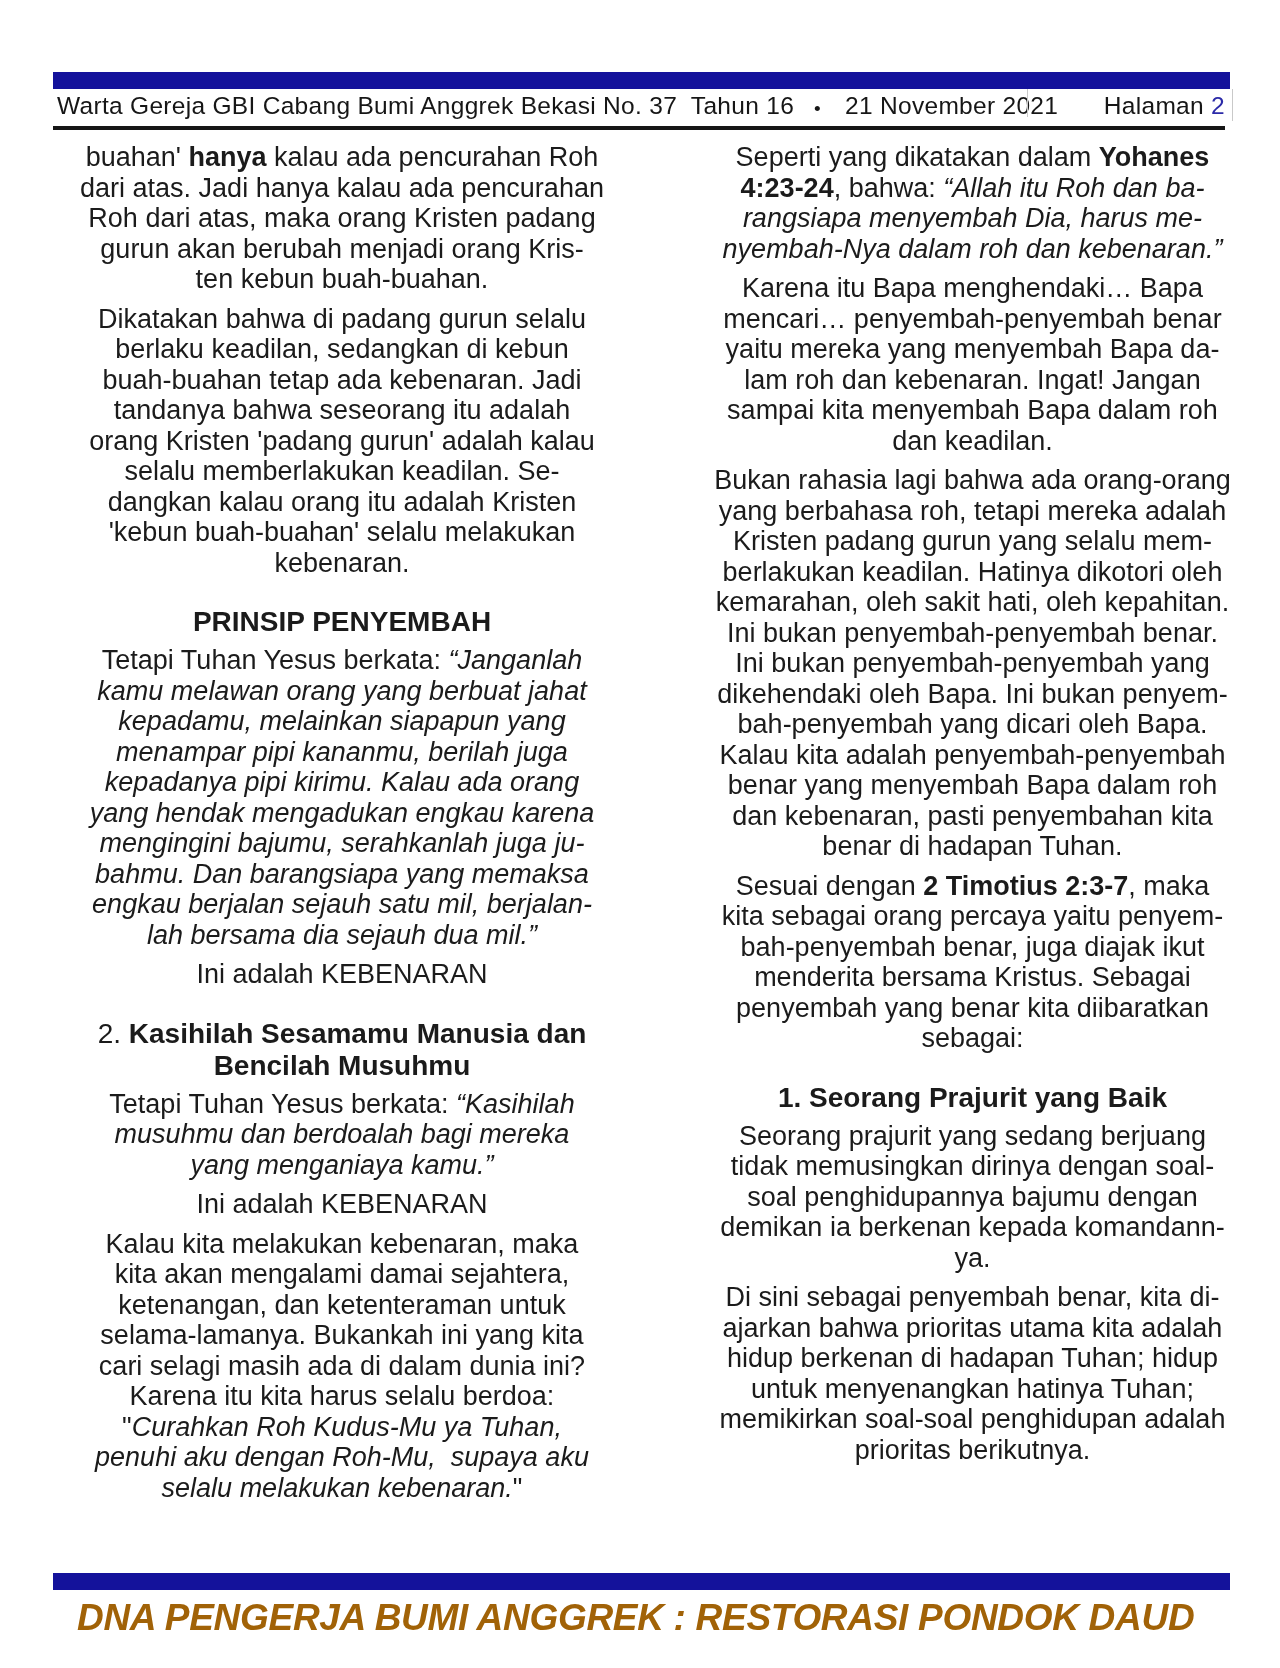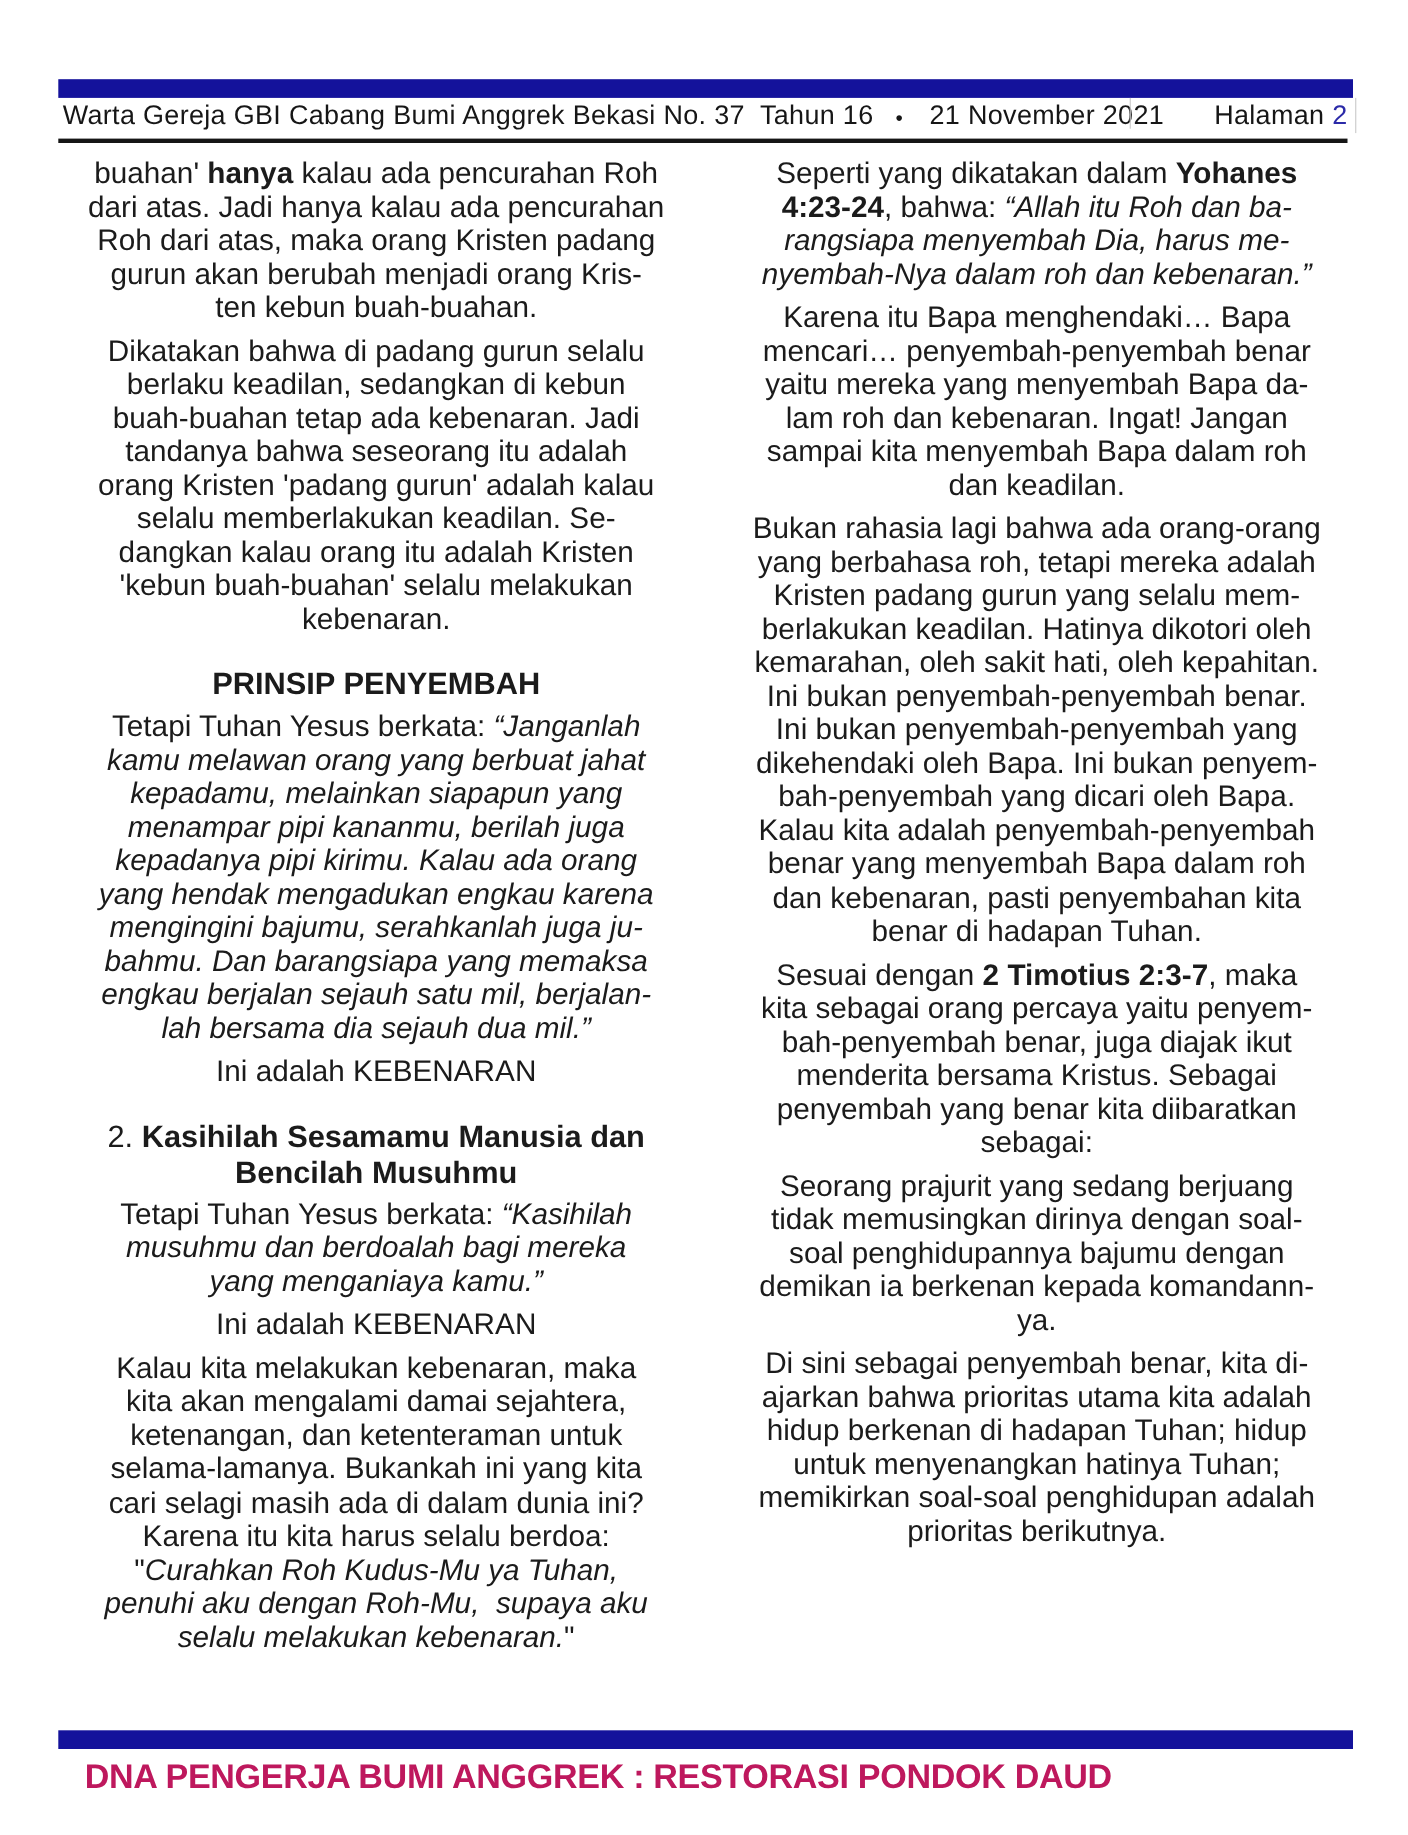--- a/index.html
+++ b/index.html
@@ -15,29 +15,29 @@
   }
   .header-bullet{margin:0 24px 0 20px;font-size:19px;}
   .header-right{margin-left:auto;display:flex;white-space:pre;}
   .page-num{color:#2b2aa8;}
   .header-rule{position:absolute;left:53px;top:126px;width:1172px;height:4px;background:#161616;}
   .edge-line{position:absolute;width:1px;background:#c9c9c9;}
   .edge-line.a{left:1027px;top:89px;height:28px;}
   .edge-line.b{left:1232px;top:89px;height:32px;}
   .col{position:absolute;top:142px;font-size:27px;line-height:30.5px;white-space:pre;text-align:center;}
   .col-left{left:57px;width:570px;}
-  .col-right{left:650px;width:585px;}
+  .col-right{left:680px;width:585px;}
   .block{margin:0 0 9px 0;}
   .heading{font-size:28px;line-height:32px;margin:0 0 7px 0;}
   .gap-lg{margin-top:28px;}
   .b{font-weight:bold;}
   .i{font-style:italic;}
   .footer-text{
-    position:absolute;left:77px;top:1597px;font-size:31px;font-weight:bold;
-    letter-spacing:-0.3px;color:#be185d;white-space:pre;
+    position:absolute;left:77px;top:1597px;font-size:37px;font-weight:bold;
+    letter-spacing:-0.3px;color:#a16207;white-space:pre;font-style:italic;
   }
 </style>
 </head>
 <body>
 
 <div class="page">
 
   <div class="topbar" style="background: rgb(20, 18, 155);"></div>
 
   <div class="header-row">
@@ -102,21 +102,21 @@
 dikehendaki oleh Bapa. Ini bukan penyem-
 bah-penyembah yang dicari oleh Bapa.
 Kalau kita adalah penyembah-penyembah
 benar yang menyembah Bapa dalam roh
 dan kebenaran, pasti penyembahan kita
 benar di hadapan Tuhan.</span></div><div class="block para"><span>Sesuai dengan </span><span class="b">2 Timotius 2:3-7</span><span>, maka
 kita sebagai orang percaya yaitu penyem-
 bah-penyembah benar, juga diajak ikut
 menderita bersama Kristus. Sebagai
 penyembah yang benar kita diibaratkan
-sebagai:</span></div><div class="block para"><span>Seorang prajurit yang sedang berjuang
+sebagai:</span></div><div class="block heading gap-lg"><span class="b">1. Seorang Prajurit yang Baik</span></div><div class="block para"><span>Seorang prajurit yang sedang berjuang
 tidak memusingkan dirinya dengan soal-
 soal penghidupannya bajumu dengan
 demikan ia berkenan kepada komandann-
 ya.</span></div><div class="block para"><span>Di sini sebagai penyembah benar, kita di-
 ajarkan bahwa prioritas utama kita adalah
 hidup berkenan di hadapan Tuhan; hidup
 untuk menyenangkan hatinya Tuhan;
 memikirkan soal-soal penghidupan adalah
 prioritas berikutnya.</span></div></div>
 

